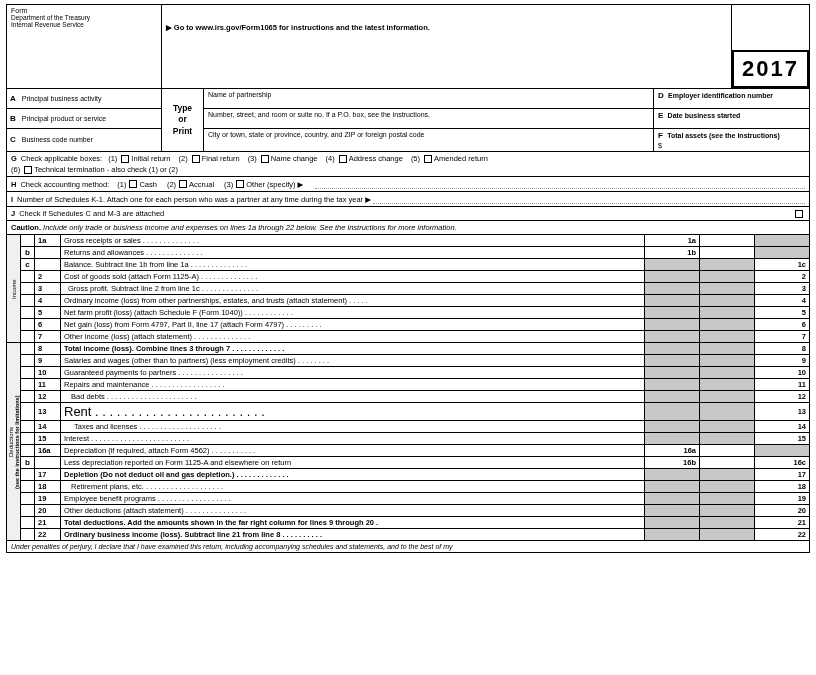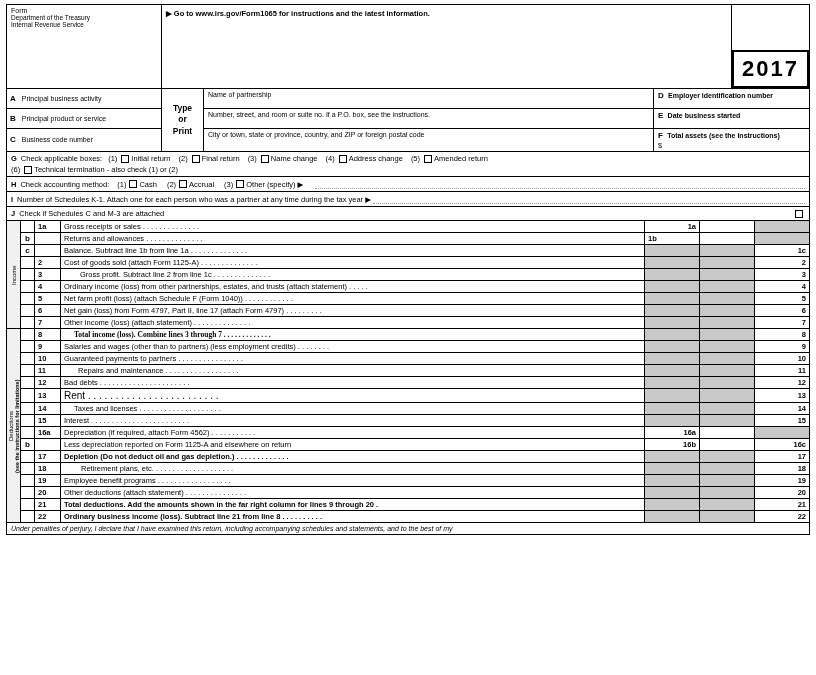--- a/index.html
+++ b/index.html
@@ -50,21 +50,21 @@
 
 <div class="form-container">
 
   <div style="border:1px solid #000; border-bottom:none; display:flex; align-items:stretch;">
     <div style="flex:0 0 155px; padding:2px 4px; border-right:1px solid #000; font-size:7px;">
       <div style="font-size:7px;">Form</div>
       <div style="white-space:pre-line; font-size:6.5px;">Department of the Treasury
 Internal Revenue Service</div>
     </div>
     <div style="flex:1; padding:2px 4px; border-right:1px solid #000;">
-      <div style="font-size:7.5px; font-weight:bold; margin-top:2px;">▶ Go to www.irs.gov/Form1065 for instructions and the latest information.</div>
+      <div style="font-size:7.5px; font-weight:bold; margin-top:16px;">▶ Go to www.irs.gov/Form1065 for instructions and the latest information.</div>
     </div>
     <div style="flex:0 0 75px; display:flex; align-items:center; justify-content:center;">
       <div class="year-box">2017</div>
     </div>
   </div>
 
   <div style="border:1px solid #000; border-bottom:none; display:flex;">
 
     <div style="flex:0 0 155px; border-right:1px solid #000;">
       <div style="display:flex; border-bottom:1px solid #000; min-height:20px; align-items:center;">
@@ -162,20 +162,23 @@
     <span style="flex:1; border-bottom:1px dotted #999; height:10px; display:inline-block; margin-left:2px;"></span>
   </div>
 
   <div style="border:1px solid #000; border-bottom:none; padding:2px 4px; font-size:7.5px; display:flex; align-items:center;">
     <span style="font-weight:bold; margin-right:4px;">J</span>
     <span>Check if Schedules C and M-3 are attached</span>
     <span style="flex:1;"></span>
     <span class="checkbox"></span>
   </div>
 
+  <div style="border:1px solid #000; border-bottom:none; padding:2px 4px; font-size:7.5px;">
+    <span style="font-weight:bold;">Caution. </span><span style="font-style:italic;">Include only trade or business income and expenses on lines 1a through 22 below. See the instructions for more information.</span>
+  </div>
 
   <table class="main-table">
     <colgroup>
       <col style="width:14px;">
       <col style="width:14px;">
       <col style="width:26px;">
       <col style="">
       <col style="width:55px;">
       <col style="width:55px;">
       <col style="width:55px;">
@@ -187,21 +190,21 @@
           <td style="width: 26px; padding: 1px 3px; border: 1px solid rgb(0, 0, 0); font-weight: bold; font-size: 7.5px; vertical-align: middle;">1a</td>
           <td style="padding: 1px 3px; border: 1px solid rgb(0, 0, 0); font-size: 7.5px; vertical-align: middle;">Gross receipts or sales . . . . . . . . . . . . . .</td>
           <td style="width: 55px; border: 1px solid rgb(0, 0, 0); padding: 1px 3px; font-size: 7.5px; font-weight: bold; vertical-align: middle; text-align: right;">1a</td>
           <td style="width: 55px; border: 1px solid rgb(0, 0, 0); padding: 1px 3px; font-size: 7.5px; vertical-align: middle; text-align: right;"></td>
           <td style="width: 55px; border: 1px solid rgb(0, 0, 0); padding: 1px 3px; font-size: 7.5px; font-weight: bold; vertical-align: middle; text-align: right; background-color: rgb(200, 200, 200);"></td>
         </tr>
         <tr>
           <td style="width: 14px; padding: 1px 2px; border: 1px solid rgb(0, 0, 0); font-weight: bold; font-size: 8px; text-align: center; vertical-align: middle;">b</td>
           <td style="width: 26px; padding: 1px 3px; border: 1px solid rgb(0, 0, 0); font-weight: bold; font-size: 7.5px; vertical-align: middle;"></td>
           <td style="padding: 1px 3px; border: 1px solid rgb(0, 0, 0); font-size: 7.5px; vertical-align: middle;">Returns and allowances . . . . . . . . . . . . . .</td>
-          <td style="width: 55px; border: 1px solid rgb(0, 0, 0); padding: 1px 3px; font-size: 7.5px; font-weight: bold; vertical-align: middle;  margin-left: 40px;">1b</td>
+          <td style="width: 55px; border: 1px solid rgb(0, 0, 0); padding: 1px 3px; font-size: 7.5px; font-weight: bold; vertical-align: middle; text-align: right; margin-left: 40px;">1b</td>
           <td style="width: 55px; border: 1px solid rgb(0, 0, 0); padding: 1px 3px; font-size: 7.5px; vertical-align: middle; text-align: right;"></td>
           <td style="width: 55px; border: 1px solid rgb(0, 0, 0); padding: 1px 3px; font-size: 7.5px; font-weight: bold; vertical-align: middle; text-align: right; background-color: rgb(200, 200, 200);"></td>
         </tr>
         <tr>
           <td style="width: 14px; padding: 1px 2px; border: 1px solid rgb(0, 0, 0); font-weight: bold; font-size: 8px; text-align: center; vertical-align: middle;">c</td>
           <td style="width: 26px; padding: 1px 3px; border: 1px solid rgb(0, 0, 0); font-weight: bold; font-size: 7.5px; vertical-align: middle;"></td>
           <td style="padding: 1px 3px; border: 1px solid rgb(0, 0, 0); font-size: 7.5px; vertical-align: middle;">Balance. Subtract line 1b from line 1a . . . . . . . . . . . . . .</td>
           <td style="width: 55px; border: 1px solid rgb(0, 0, 0); padding: 1px 3px; font-size: 7.5px; font-weight: bold; vertical-align: middle; text-align: right; background-color: rgb(200, 200, 200);"></td>
           <td style="width: 55px; border: 1px solid rgb(0, 0, 0); padding: 1px 3px; font-size: 7.5px; vertical-align: middle; text-align: right; background-color: rgb(200, 200, 200);"></td>
           <td style="width: 55px; border: 1px solid rgb(0, 0, 0); padding: 1px 3px; font-size: 7.5px; font-weight: bold; vertical-align: middle; text-align: right;">1c</td>
@@ -210,21 +213,21 @@
           <td style="width: 14px; padding: 1px 2px; border: 1px solid rgb(0, 0, 0); font-weight: bold; font-size: 8px; text-align: center; vertical-align: middle;"></td>
           <td style="width: 26px; padding: 1px 3px; border: 1px solid rgb(0, 0, 0); font-weight: bold; font-size: 7.5px; vertical-align: middle;">2</td>
           <td style="padding: 1px 3px; border: 1px solid rgb(0, 0, 0); font-size: 7.5px; vertical-align: middle;">Cost of goods sold (attach Form 1125-A) . . . . . . . . . . . . . .</td>
           <td style="width: 55px; border: 1px solid rgb(0, 0, 0); padding: 1px 3px; font-size: 7.5px; font-weight: bold; vertical-align: middle; text-align: right; background-color: rgb(200, 200, 200);"></td>
           <td style="width: 55px; border: 1px solid rgb(0, 0, 0); padding: 1px 3px; font-size: 7.5px; vertical-align: middle; text-align: right; background-color: rgb(200, 200, 200);"></td>
           <td style="width: 55px; border: 1px solid rgb(0, 0, 0); padding: 1px 3px; font-size: 7.5px; font-weight: bold; vertical-align: middle; text-align: right;">2</td>
         </tr>
         <tr>
           <td style="width: 14px; padding: 1px 2px; border: 1px solid rgb(0, 0, 0); font-weight: bold; font-size: 8px; text-align: center; vertical-align: middle;"></td>
           <td style="width: 26px; padding: 1px 3px; border: 1px solid rgb(0, 0, 0); font-weight: bold; font-size: 7.5px; vertical-align: middle;">3</td>
-          <td style="padding: 1px 19px; border: 1px solid rgb(0, 0, 0); font-size: 7.5px; vertical-align: middle;">Gross profit. Subtract line 2 from line 1c . . . . . . . . . . . . . .</td>
+          <td style="padding: 1px 7px; border: 1px solid rgb(0, 0, 0); font-size: 7.5px; vertical-align: middle;">Gross profit. Subtract line 2 from line 1c . . . . . . . . . . . . . .</td>
           <td style="width: 55px; border: 1px solid rgb(0, 0, 0); padding: 1px 3px; font-size: 7.5px; font-weight: bold; vertical-align: middle; text-align: right; background-color: rgb(200, 200, 200);"></td>
           <td style="width: 55px; border: 1px solid rgb(0, 0, 0); padding: 1px 3px; font-size: 7.5px; vertical-align: middle; text-align: right; background-color: rgb(200, 200, 200);"></td>
           <td style="width: 55px; border: 1px solid rgb(0, 0, 0); padding: 1px 3px; font-size: 7.5px; font-weight: bold; vertical-align: middle; text-align: right;">3</td>
         </tr>
         <tr>
           <td style="width: 14px; padding: 1px 2px; border: 1px solid rgb(0, 0, 0); font-weight: bold; font-size: 8px; text-align: center; vertical-align: middle;"></td>
           <td style="width: 26px; padding: 1px 3px; border: 1px solid rgb(0, 0, 0); font-weight: bold; font-size: 7.5px; vertical-align: middle;">4</td>
           <td style="padding: 1px 3px; border: 1px solid rgb(0, 0, 0); font-size: 7.5px; vertical-align: middle;">Ordinary income (loss) from other partnerships, estates, and trusts (attach statement) . . . . .</td>
           <td style="width: 55px; border: 1px solid rgb(0, 0, 0); padding: 1px 3px; font-size: 7.5px; font-weight: bold; vertical-align: middle; text-align: right; background-color: rgb(200, 200, 200);"></td>
           <td style="width: 55px; border: 1px solid rgb(0, 0, 0); padding: 1px 3px; font-size: 7.5px; vertical-align: middle; text-align: right; background-color: rgb(200, 200, 200);"></td>
@@ -254,21 +257,21 @@
           <td style="width: 55px; border: 1px solid rgb(0, 0, 0); padding: 1px 3px; font-size: 7.5px; vertical-align: middle; text-align: right; background-color: rgb(200, 200, 200);"></td>
           <td style="width: 55px; border: 1px solid rgb(0, 0, 0); padding: 1px 3px; font-size: 7.5px; font-weight: bold; vertical-align: middle; text-align: right;">7</td>
         </tr>
         <tr style="font-weight: bold;">
           <td rowspan="16" style="width: 14px; padding: 0px; border: 1px solid rgb(0, 0, 0); vertical-align: middle; text-align: center; background: rgb(240, 240, 240); font-size: 6px; writing-mode: vertical-rl; transform: rotate(180deg);">
             <div style="font-weight: normal;">Deductions</div>
             <div style="font-size: 5.5px;">(see the instructions for limitations)</div>
           </td>
           <td style="width: 14px; padding: 1px 2px; border: 1px solid rgb(0, 0, 0); font-weight: bold; font-size: 8px; text-align: center; vertical-align: middle;"></td>
           <td style="width: 26px; padding: 1px 3px; border: 1px solid rgb(0, 0, 0); font-weight: bold; font-size: 7.5px; vertical-align: middle;">8</td>
-          <td style="padding: 1px 13px; border: 1px solid rgb(0, 0, 0); font-size: 7.5px; vertical-align: middle; font-weight: bold; font-family: Liberation Serif, serif;">Total income (loss). Combine lines 3 through 7 . . . . . . . . . . . . .</td>
+          <td style="padding: 1px 3px; border: 1px solid rgb(0, 0, 0); font-size: 7.5px; vertical-align: middle; font-weight: bold;">Total income (loss). Combine lines 3 through 7 . . . . . . . . . . . . .</td>
           <td style="width: 55px; border: 1px solid rgb(0, 0, 0); padding: 1px 3px; font-size: 7.5px; font-weight: bold; vertical-align: middle; text-align: right; background-color: rgb(200, 200, 200);"></td>
           <td style="width: 55px; border: 1px solid rgb(0, 0, 0); padding: 1px 3px; font-size: 7.5px; vertical-align: middle; text-align: right; background-color: rgb(200, 200, 200);"></td>
           <td style="width: 55px; border: 1px solid rgb(0, 0, 0); padding: 1px 3px; font-size: 7.5px; font-weight: bold; vertical-align: middle; text-align: right;">8</td>
         </tr>
         <tr>
           <td style="width: 14px; padding: 1px 2px; border: 1px solid rgb(0, 0, 0); font-weight: bold; font-size: 8px; text-align: center; vertical-align: middle;"></td>
           <td style="width: 26px; padding: 1px 3px; border: 1px solid rgb(0, 0, 0); font-weight: bold; font-size: 7.5px; vertical-align: middle;">9</td>
           <td style="padding: 1px 3px; border: 1px solid rgb(0, 0, 0); font-size: 7.5px; vertical-align: middle;">Salaries and wages (other than to partners) (less employment credits) . . . . . . . .</td>
           <td style="width: 55px; border: 1px solid rgb(0, 0, 0); padding: 1px 3px; font-size: 7.5px; font-weight: bold; vertical-align: middle; text-align: right; background-color: rgb(200, 200, 200);"></td>
           <td style="width: 55px; border: 1px solid rgb(0, 0, 0); padding: 1px 3px; font-size: 7.5px; vertical-align: middle; text-align: right; background-color: rgb(200, 200, 200);"></td>
@@ -278,37 +281,37 @@
           <td style="width: 14px; padding: 1px 2px; border: 1px solid rgb(0, 0, 0); font-weight: bold; font-size: 8px; text-align: center; vertical-align: middle;"></td>
           <td style="width: 26px; padding: 1px 3px; border: 1px solid rgb(0, 0, 0); font-weight: bold; font-size: 7.5px; vertical-align: middle;">10</td>
           <td style="padding: 1px 3px; border: 1px solid rgb(0, 0, 0); font-size: 7.5px; vertical-align: middle;">Guaranteed payments to partners . . . . . . . . . . . . . . . .</td>
           <td style="width: 55px; border: 1px solid rgb(0, 0, 0); padding: 1px 3px; font-size: 7.5px; font-weight: bold; vertical-align: middle; text-align: right; background-color: rgb(200, 200, 200);"></td>
           <td style="width: 55px; border: 1px solid rgb(0, 0, 0); padding: 1px 3px; font-size: 7.5px; vertical-align: middle; text-align: right; background-color: rgb(200, 200, 200);"></td>
           <td style="width: 55px; border: 1px solid rgb(0, 0, 0); padding: 1px 3px; font-size: 7.5px; font-weight: bold; vertical-align: middle; text-align: right;">10</td>
         </tr>
         <tr>
           <td style="width: 14px; padding: 1px 2px; border: 1px solid rgb(0, 0, 0); font-weight: bold; font-size: 8px; text-align: center; vertical-align: middle;"></td>
           <td style="width: 26px; padding: 1px 3px; border: 1px solid rgb(0, 0, 0); font-weight: bold; font-size: 7.5px; vertical-align: middle;">11</td>
-          <td style="padding: 1px 17px; border: 1px solid rgb(0, 0, 0); font-size: 7.5px; vertical-align: middle; margin-left: 29px;">Repairs and maintenance . . . . . . . . . . . . . . . . . .</td>
+          <td style="padding: 1px 3px; border: 1px solid rgb(0, 0, 0); font-size: 7.5px; vertical-align: middle; margin-left: 29px;">Repairs and maintenance . . . . . . . . . . . . . . . . . .</td>
           <td style="width: 55px; border: 1px solid rgb(0, 0, 0); padding: 1px 3px; font-size: 7.5px; font-weight: bold; vertical-align: middle; text-align: right; background-color: rgb(200, 200, 200);"></td>
           <td style="width: 55px; border: 1px solid rgb(0, 0, 0); padding: 1px 3px; font-size: 7.5px; vertical-align: middle; text-align: right; background-color: rgb(200, 200, 200);"></td>
           <td style="width: 55px; border: 1px solid rgb(0, 0, 0); padding: 1px 3px; font-size: 7.5px; font-weight: bold; vertical-align: middle; text-align: right;">11</td>
         </tr>
         <tr>
           <td style="width: 14px; padding: 1px 2px; border: 1px solid rgb(0, 0, 0); font-weight: bold; font-size: 8px; text-align: center; vertical-align: middle;"></td>
           <td style="width: 26px; padding: 1px 3px; border: 1px solid rgb(0, 0, 0); font-weight: bold; font-size: 7.5px; vertical-align: middle;">12</td>
-          <td style="padding: 1px 3px; border: 1px solid rgb(0, 0, 0); font-size: 7.5px; vertical-align: middle;">Bad debts . . . . . . . . . . . . . . . . . . . . . .</td>
+          <td style="padding: 1px 10px; border: 1px solid rgb(0, 0, 0); font-size: 7.5px; vertical-align: middle;">Bad debts . . . . . . . . . . . . . . . . . . . . . .</td>
           <td style="width: 55px; border: 1px solid rgb(0, 0, 0); padding: 1px 3px; font-size: 7.5px; font-weight: bold; vertical-align: middle; text-align: right; background-color: rgb(200, 200, 200);"></td>
           <td style="width: 55px; border: 1px solid rgb(0, 0, 0); padding: 1px 3px; font-size: 7.5px; vertical-align: middle; text-align: right; background-color: rgb(200, 200, 200);"></td>
           <td style="width: 55px; border: 1px solid rgb(0, 0, 0); padding: 1px 3px; font-size: 7.5px; font-weight: bold; vertical-align: middle; text-align: right;">12</td>
         </tr>
         <tr>
           <td style="width: 14px; padding: 1px 2px; border: 1px solid rgb(0, 0, 0); font-weight: bold; font-size: 8px; text-align: center; vertical-align: middle;"></td>
           <td style="width: 26px; padding: 1px 3px; border: 1px solid rgb(0, 0, 0); font-weight: bold; font-size: 7.5px; vertical-align: middle;">13</td>
-          <td style="padding: 1px 3px; border: 1px solid rgb(0, 0, 0); font-size: 10px; vertical-align: middle; margin-left: 44px;">Rent . . . . . . . . . . . . . . . . . . . . . . . .</td>
+          <td style="padding: 1px 3px; border: 1px solid rgb(0, 0, 0); font-size: 13px; vertical-align: middle; margin-left: 44px;">Rent . . . . . . . . . . . . . . . . . . . . . . . .</td>
           <td style="width: 55px; border: 1px solid rgb(0, 0, 0); padding: 1px 3px; font-size: 7.5px; font-weight: bold; vertical-align: middle; text-align: right; background-color: rgb(200, 200, 200);"></td>
           <td style="width: 55px; border: 1px solid rgb(0, 0, 0); padding: 1px 3px; font-size: 7.5px; vertical-align: middle; text-align: right; background-color: rgb(200, 200, 200);"></td>
           <td style="width: 55px; border: 1px solid rgb(0, 0, 0); padding: 1px 3px; font-size: 7.5px; font-weight: bold; vertical-align: middle; text-align: right;">13</td>
         </tr>
         <tr>
           <td style="width: 14px; padding: 1px 2px; border: 1px solid rgb(0, 0, 0); font-weight: bold; font-size: 8px; text-align: center; vertical-align: middle;"></td>
           <td style="width: 26px; padding: 1px 3px; border: 1px solid rgb(0, 0, 0); font-weight: bold; font-size: 7.5px; vertical-align: middle;">14</td>
           <td style="padding: 1px 13px; border: 1px solid rgb(0, 0, 0); font-size: 7.5px; vertical-align: middle;">Taxes and licenses . . . . . . . . . . . . . . . . . . . .</td>
           <td style="width: 55px; border: 1px solid rgb(0, 0, 0); padding: 1px 3px; font-size: 7.5px; font-weight: bold; vertical-align: middle; text-align: right; background-color: rgb(200, 200, 200);"></td>
           <td style="width: 55px; border: 1px solid rgb(0, 0, 0); padding: 1px 3px; font-size: 7.5px; vertical-align: middle; text-align: right; background-color: rgb(200, 200, 200);"></td>
@@ -342,21 +345,21 @@
           <td style="width: 14px; padding: 1px 2px; border: 1px solid rgb(0, 0, 0); font-weight: bold; font-size: 8px; text-align: center; vertical-align: middle;"></td>
           <td style="width: 26px; padding: 1px 3px; border: 1px solid rgb(0, 0, 0); font-weight: bold; font-size: 7.5px; vertical-align: middle;">17</td>
           <td style="padding: 1px 3px; border: 1px solid rgb(0, 0, 0); font-size: 7.5px; vertical-align: middle; font-weight: bold;">Depletion (Do not deduct oil and gas depletion.) . . . . . . . . . . . . .</td>
           <td style="width: 55px; border: 1px solid rgb(0, 0, 0); padding: 1px 3px; font-size: 7.5px; font-weight: bold; vertical-align: middle; text-align: right; background-color: rgb(200, 200, 200);"></td>
           <td style="width: 55px; border: 1px solid rgb(0, 0, 0); padding: 1px 3px; font-size: 7.5px; vertical-align: middle; text-align: right; background-color: rgb(200, 200, 200);"></td>
           <td style="width: 55px; border: 1px solid rgb(0, 0, 0); padding: 1px 3px; font-size: 7.5px; font-weight: bold; vertical-align: middle; text-align: right;">17</td>
         </tr>
         <tr>
           <td style="width: 14px; padding: 1px 2px; border: 1px solid rgb(0, 0, 0); font-weight: bold; font-size: 8px; text-align: center; vertical-align: middle;"></td>
           <td style="width: 26px; padding: 1px 3px; border: 1px solid rgb(0, 0, 0); font-weight: bold; font-size: 7.5px; vertical-align: middle;">18</td>
-          <td style="padding: 1px 20px; border: 1px solid rgb(0, 0, 0); font-size: 7.5px; vertical-align: middle;">Retirement plans, etc. . . . . . . . . . . . . . . . . . . .</td>
+          <td style="padding: 1px 10px; border: 1px solid rgb(0, 0, 0); font-size: 7.5px; vertical-align: middle;">Retirement plans, etc. . . . . . . . . . . . . . . . . . . .</td>
           <td style="width: 55px; border: 1px solid rgb(0, 0, 0); padding: 1px 3px; font-size: 7.5px; font-weight: bold; vertical-align: middle; text-align: right; background-color: rgb(200, 200, 200);"></td>
           <td style="width: 55px; border: 1px solid rgb(0, 0, 0); padding: 1px 3px; font-size: 7.5px; vertical-align: middle; text-align: right; background-color: rgb(200, 200, 200);"></td>
           <td style="width: 55px; border: 1px solid rgb(0, 0, 0); padding: 1px 3px; font-size: 7.5px; font-weight: bold; vertical-align: middle; text-align: right;">18</td>
         </tr>
         <tr>
           <td style="width: 14px; padding: 1px 2px; border: 1px solid rgb(0, 0, 0); font-weight: bold; font-size: 8px; text-align: center; vertical-align: middle;"></td>
           <td style="width: 26px; padding: 1px 3px; border: 1px solid rgb(0, 0, 0); font-weight: bold; font-size: 7.5px; vertical-align: middle;">19</td>
           <td style="padding: 1px 3px; border: 1px solid rgb(0, 0, 0); font-size: 7.5px; vertical-align: middle;">Employee benefit programs . . . . . . . . . . . . . . . . . .</td>
           <td style="width: 55px; border: 1px solid rgb(0, 0, 0); padding: 1px 3px; font-size: 7.5px; font-weight: bold; vertical-align: middle; text-align: right; background-color: rgb(200, 200, 200);"></td>
           <td style="width: 55px; border: 1px solid rgb(0, 0, 0); padding: 1px 3px; font-size: 7.5px; vertical-align: middle; text-align: right; background-color: rgb(200, 200, 200);"></td>

